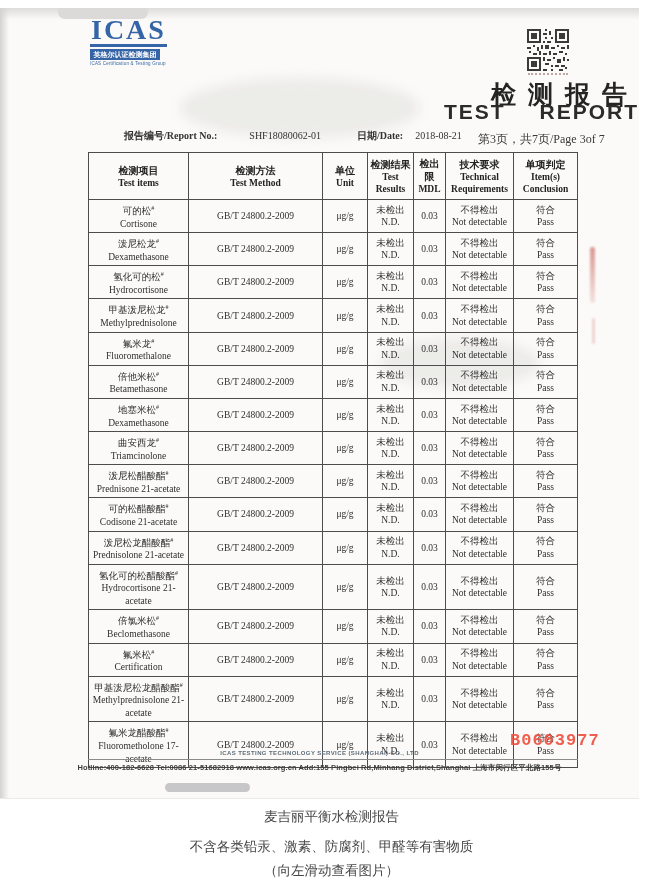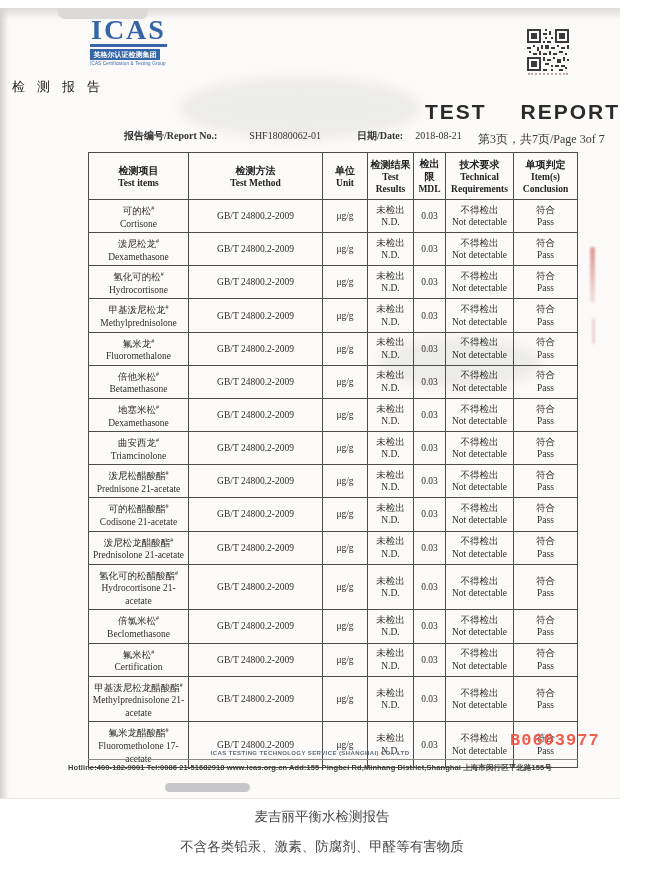--- a/index.html
+++ b/index.html
@@ -1,17 +1,17 @@
 <!DOCTYPE html>
 <html><head>
 <meta charset="utf-8">
 <style>
   html,body{margin:0;padding:0;background:#ffffff;}
   .stage{position:relative;width:620px;height:880px;background:#ffffff;overflow:hidden;
-         font-family:"Liberation Serif","DejaVu Serif",serif;color:#333;}
+         font-family:"Liberation Serif","DejaVu Serif",serif;color:#333;padding-left:19px;}
   
   .scan{position:absolute;left:0;top:8px;width:665px;height:790px;background:#fbfaf8;
         border-bottom:1px solid #eceae6;}
   .scan-topedge{position:absolute;left:0;top:0;width:100%;height:12px;
         background:linear-gradient(to bottom,#dddcda,rgba(221,220,218,0));}
   .scan-leftedge{position:absolute;left:0;top:0;width:9px;height:100%;
         background:linear-gradient(to right,#d3d2d0,rgba(211,210,208,0));}
   .corner-tab{position:absolute;left:58px;top:0;width:90px;height:11px;background:#dbdad8;
         border-radius:0 0 7px 7px;}
   .smudge{position:absolute;border-radius:50%;filter:blur(6px);background:rgba(210,208,204,.35);}
@@ -21,22 +21,22 @@
         color:#3565a6;letter-spacing:2px;border-bottom:3px solid #3565a6;display:inline-block;padding:0 1px 0 1px;}
   .logo-box{margin-top:2px;width:70px;height:11px;background:#3565a6;color:#fff;
         font-family:"Liberation Sans",sans-serif;font-size:7px;line-height:11px;text-align:center;
         font-weight:bold;letter-spacing:0;white-space:nowrap;overflow:hidden;}
   .logo-tag{margin-top:1px;font-family:"Liberation Sans",sans-serif;font-size:4.5px;color:#3565a6;
         letter-spacing:.2px;white-space:nowrap;}
   
   .qr{position:absolute;left:527px;top:29px;width:42px;height:42px;}
   .qr-caption{position:absolute;left:528px;top:73px;width:40px;border-bottom:2px dotted #b0948e;opacity:.8;}
   
-  .title-cn{position:absolute;left:0;top:78px;width:100%;text-align:left;font-size:13px;
-        font-weight:normal;color:#242424;letter-spacing:12px;text-indent:12px;}
+  .title-cn{position:absolute;left:0;top:78px;width:100%;text-align:right;font-size:25px;
+        font-weight:bold;color:#242424;letter-spacing:12px;text-indent:12px;}
   .title-en{position:absolute;left:0;top:100px;width:100%;text-align:right;
         font-family:"Liberation Sans",sans-serif;font-size:21px;font-weight:bold;color:#2b2b2b;
         letter-spacing:2px;word-spacing:26px;}
   
   .meta{position:absolute;left:90px;top:129px;width:490px;font-size:10px;color:#333;
         display:flex;align-items:baseline;}
   .meta b{font-weight:bold;margin-left:34px;}
   .meta .v{margin-left:32px;}
   .meta .dl{margin-left:36px;}
   .meta .dv{margin-left:12px;}
@@ -540,21 +540,22 @@
         <span class="cn">符合</span>
         <span class="en">Pass</span>
       </td>
     </tr>
       </tbody>
   </table>
 
   <div class="f-company-en">ICAS TESTING TECHNOLOGY SERVICE (SHANGHAI) CO., LTD</div>
   <div class="serial">B0603977</div>
   <div class="f-rule"></div>
-  <div class="f-contact">Hotline:400-182-9001  Tel:0086 21-51682918  www.icas.org.cn  Add:155 Pingbei Rd,Minhang District,Shanghai 上海市闵行区平北路155号</div>
+  <div class="f-contact">Hotline:400-182-6628  Tel:0086 21-51682918  www.icas.org.cn  Add:155 Pingbei Rd,Minhang District,Shanghai 上海市闵行区平北路155号</div>
   <div class="gray-pill"></div>
   <div class="red-mark"></div>
   <div class="red-mark2"></div>
 
   <div class="cap cap1">麦吉丽平衡水检测报告</div>
   <div class="cap cap2">不含各类铅汞、激素、防腐剂、甲醛等有害物质</div>
+  <div class="cap cap3">（向左滑动查看图片）</div>
 
 </div>
 
 </body></html>

